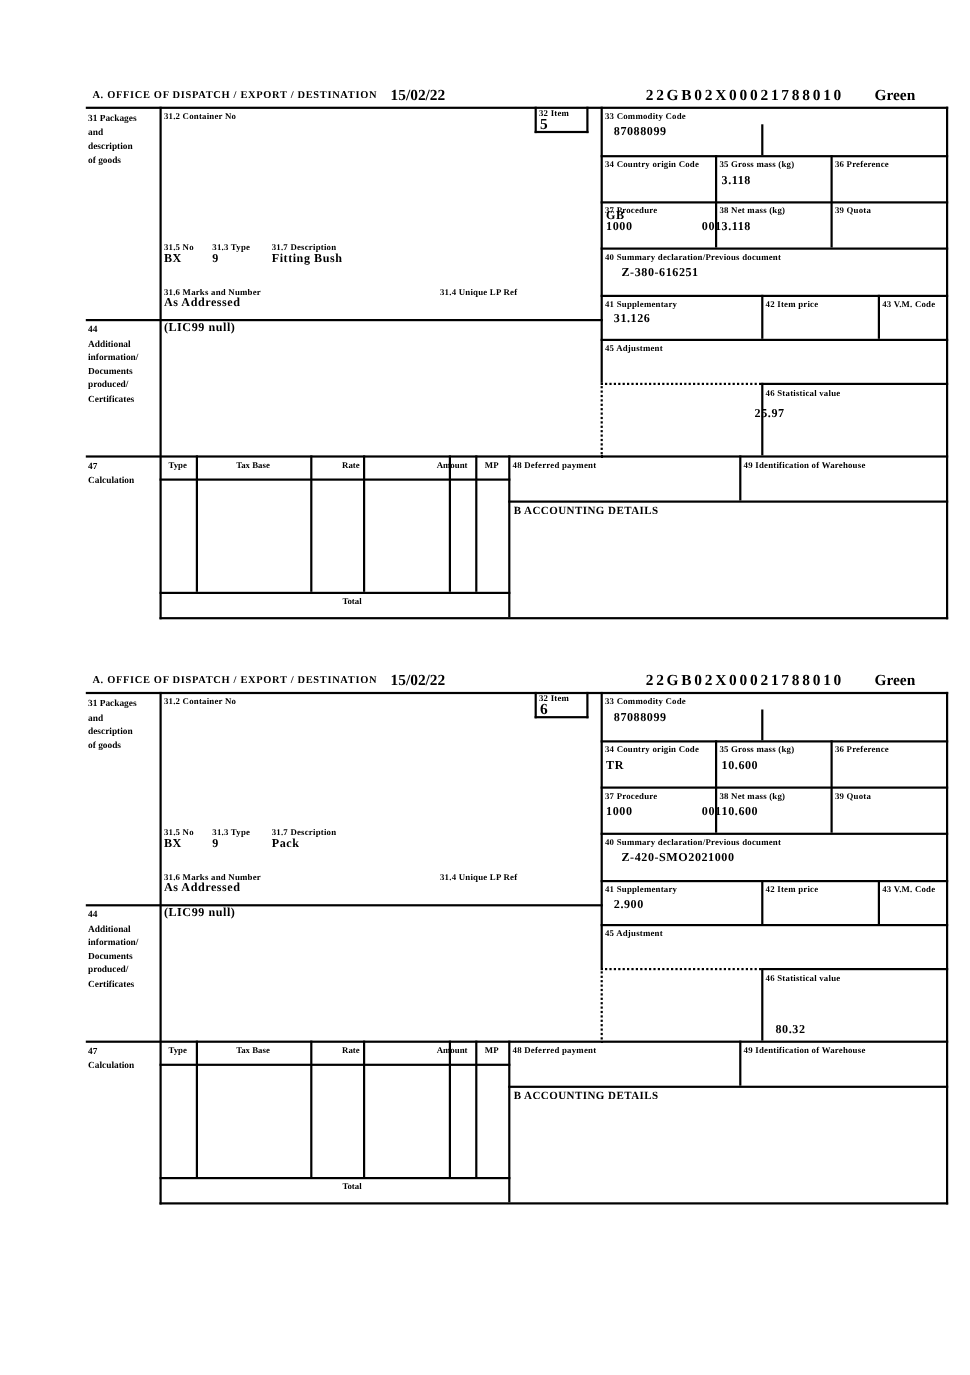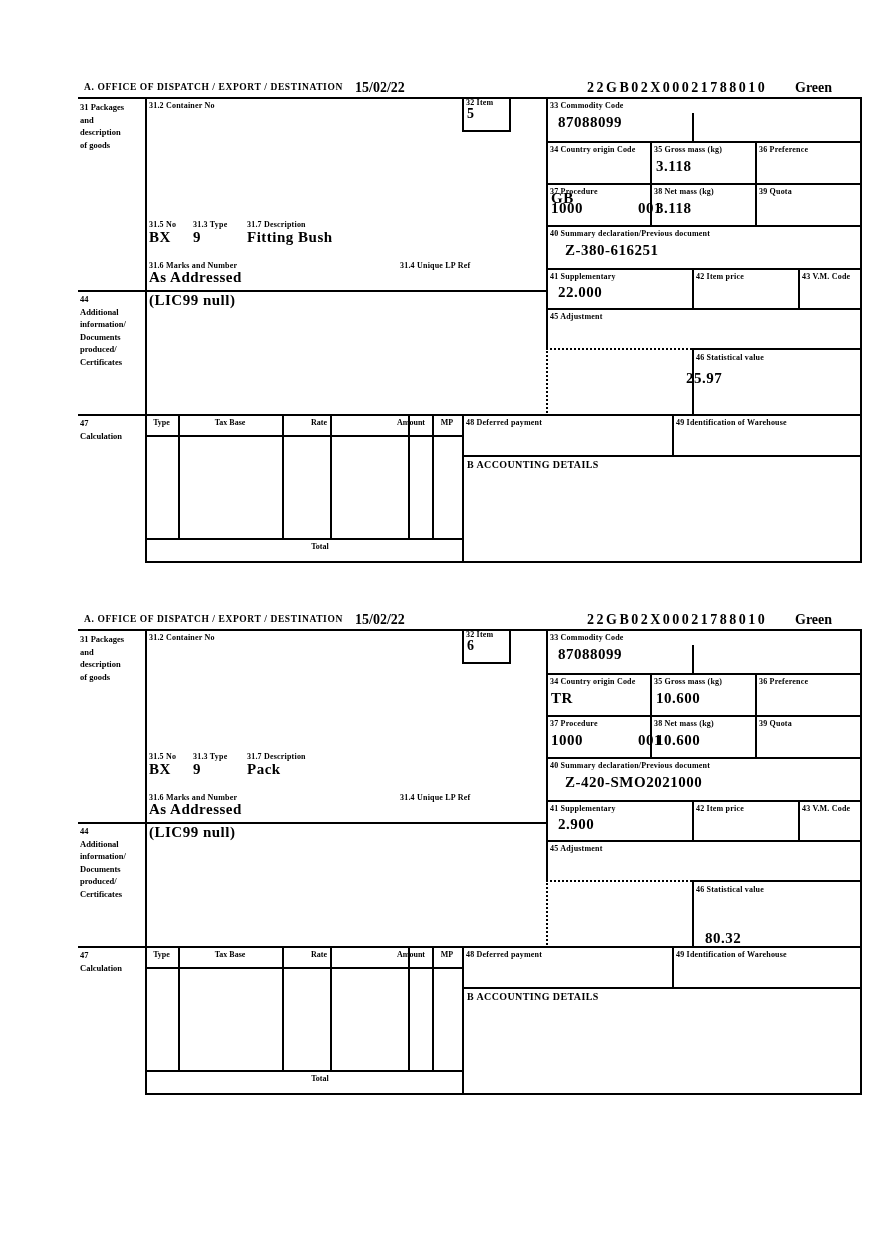--- a/index.html
+++ b/index.html
@@ -12,29 +12,29 @@
     color: #000000;
     font-family: "Liberation Serif", "DejaVu Serif", serif;
     overflow: hidden;
   }
   .block { position: absolute; left: 78px; width: 784px; height: 505px; }
   .hl  { position: absolute; height: 2px; background: #000; }
   .vl  { position: absolute; width: 2px;  background: #000; }
   .hldot { position: absolute; height: 0; border-top: 2px dotted #000; }
   .vldot { position: absolute; width: 0;  border-left: 2px dotted #000; }
   .lbl { position: absolute; font-size: 8px; font-weight: bold; white-space: nowrap; letter-spacing: 0.2px; }
-  .val { position: absolute; font-size: 15px; font-weight: bold; white-space: nowrap; letter-spacing: 0.5px; }
+  .val { position: absolute; font-size: 11px; font-weight: bold; white-space: nowrap; letter-spacing: 0.5px; }
   .leftlbl { position: absolute; font-size: 8.5px; font-weight: bold; line-height: 12.5px; white-space: nowrap; }
   .hoffice { position: absolute; font-size: 9.5px; font-weight: bold; letter-spacing: 0.6px; white-space: nowrap; }
   .hbig { position: absolute; font-size: 14px; font-weight: bold; white-space: nowrap; }
   .entry { letter-spacing: 2.5px; }
   .th { position: absolute; font-size: 8px; font-weight: bold; }
   .bacct { position: absolute; font-size: 10px; font-weight: bold; letter-spacing: 0.4px; white-space: nowrap; }
   .box32 {
-    position: absolute; left: 384px; top: 17px; width: 49px; height: 35px;
+    position: absolute; left: 408px; top: 17px; width: 49px; height: 24px;
     border: 2px solid #000; border-top: none;
   }
   .tc { text-align: center; } .tr { text-align: right; }
 </style>
 </head>
 <body>
 
 <div id="doc">
 
 <div class="block" style="top: 80px;">
@@ -124,21 +124,21 @@
     <div class="lbl" style="left:681px; top:65px;">36 Preference</div>
     <div class="lbl" style="left:472px; top:107px;">37 Procedure</div>
     <div class="val" style="left:473px; top:120px;">1000</div>
     <div class="val" style="left:560px; top:120px;">001</div>
     <div class="lbl" style="left:576px; top:107px;">38 Net mass (kg)</div>
     <div class="val" style="left:578px; top:120px;">3.118</div>
     <div class="lbl" style="left:681px; top:107px;">39 Quota</div>
     <div class="lbl" style="left:472px; top:149px;">40 Summary declaration/Previous document</div>
     <div class="val" style="left:487px; top:162px;text-align:right;">Z-380-616251</div>
     <div class="lbl" style="left:472px; top:192px;">41 Supplementary</div>
-    <div class="val" style="left:480px; top:204px;">22.000</div>
+    <div class="val" style="left:480px; top:204px;">31.126</div>
     <div class="lbl" style="left:618px; top:192px;">42 Item price</div>
     <div class="lbl" style="left:724px; top:192px;">43 V.M. Code</div>
     <div class="lbl" style="left:472px; top:232px;">45 Adjustment</div>
     <div class="lbl" style="left:618px; top:273px;">46 Statistical value</div>
     <div class="val" style="left:608px; top:290px;">25.97</div>
 
     <div class="lbl" style="left:388px; top:338px;">48 Deferred payment</div>
     <div class="lbl" style="left:598px; top:338px;">49 Identification of Warehouse</div>
     <div class="bacct" style="left:389px; top:379px;">B ACCOUNTING DETAILS</div>
 

